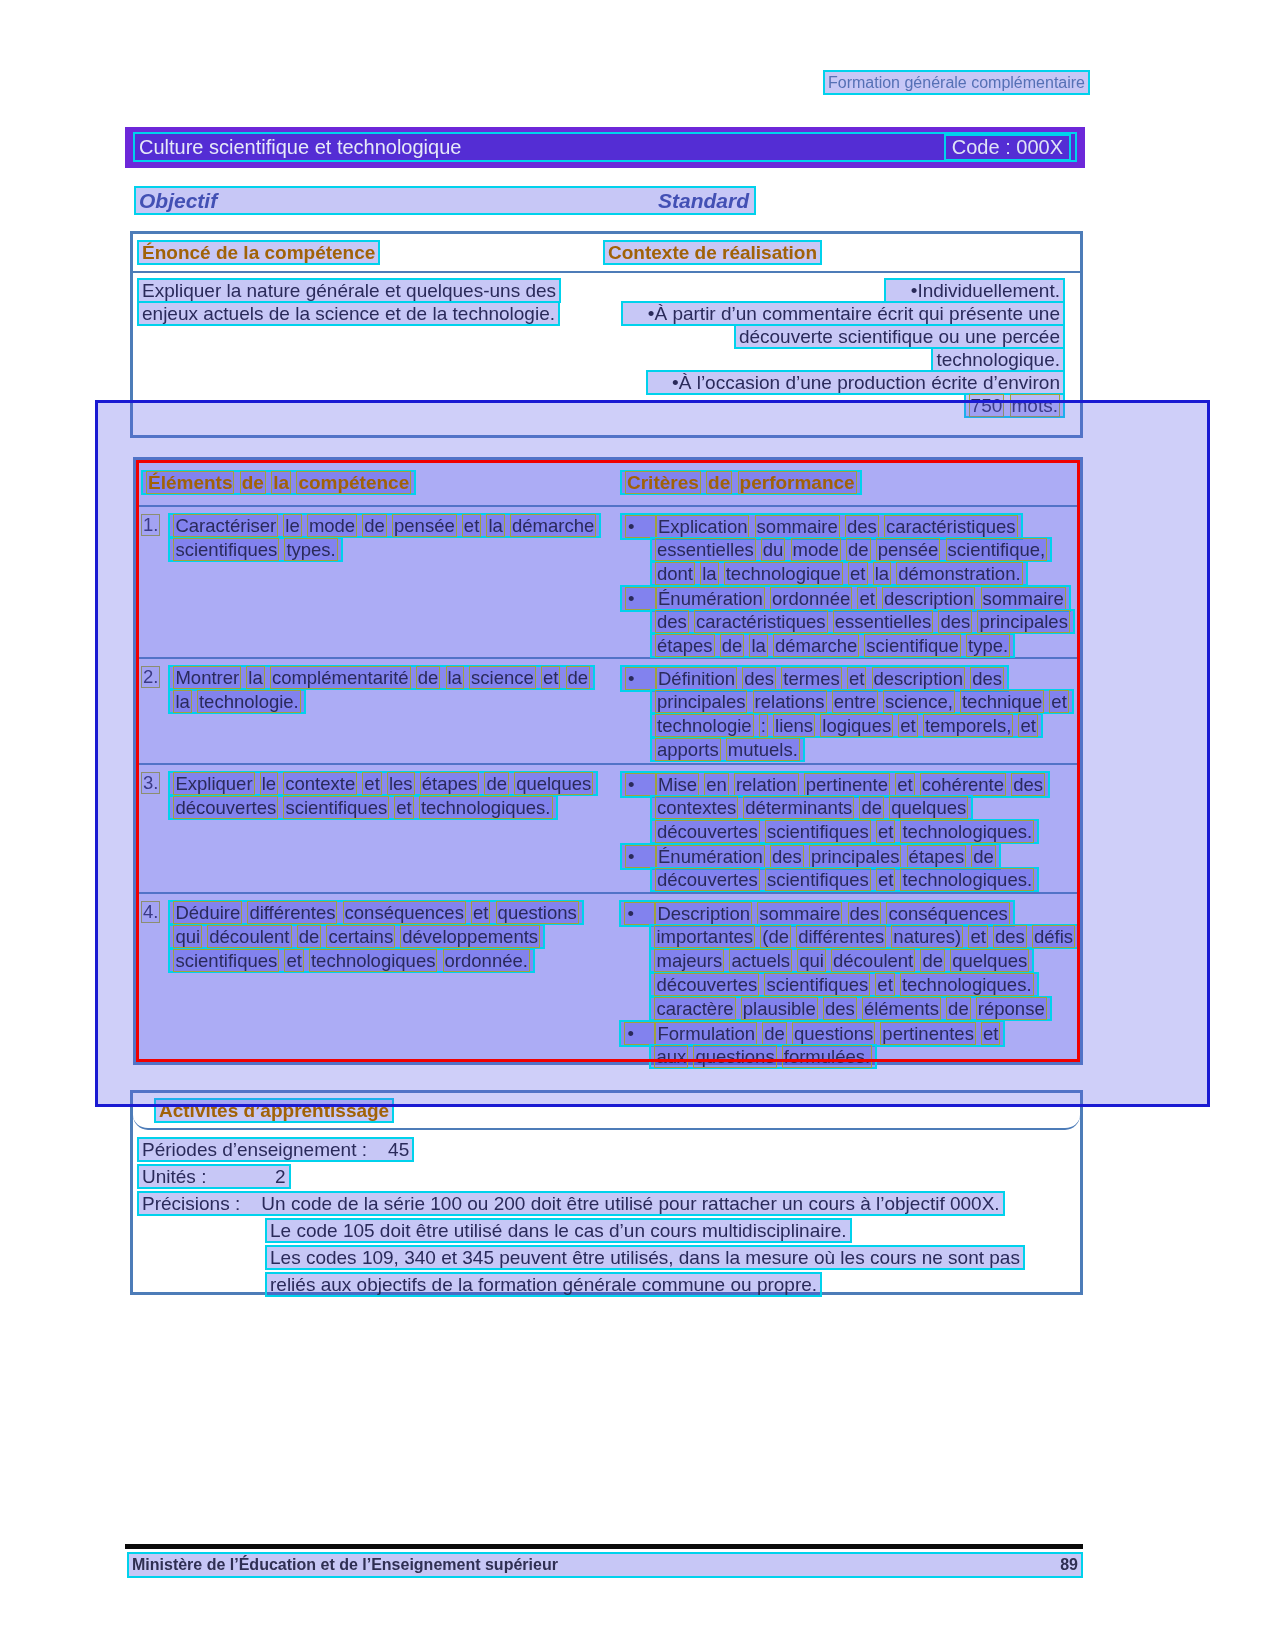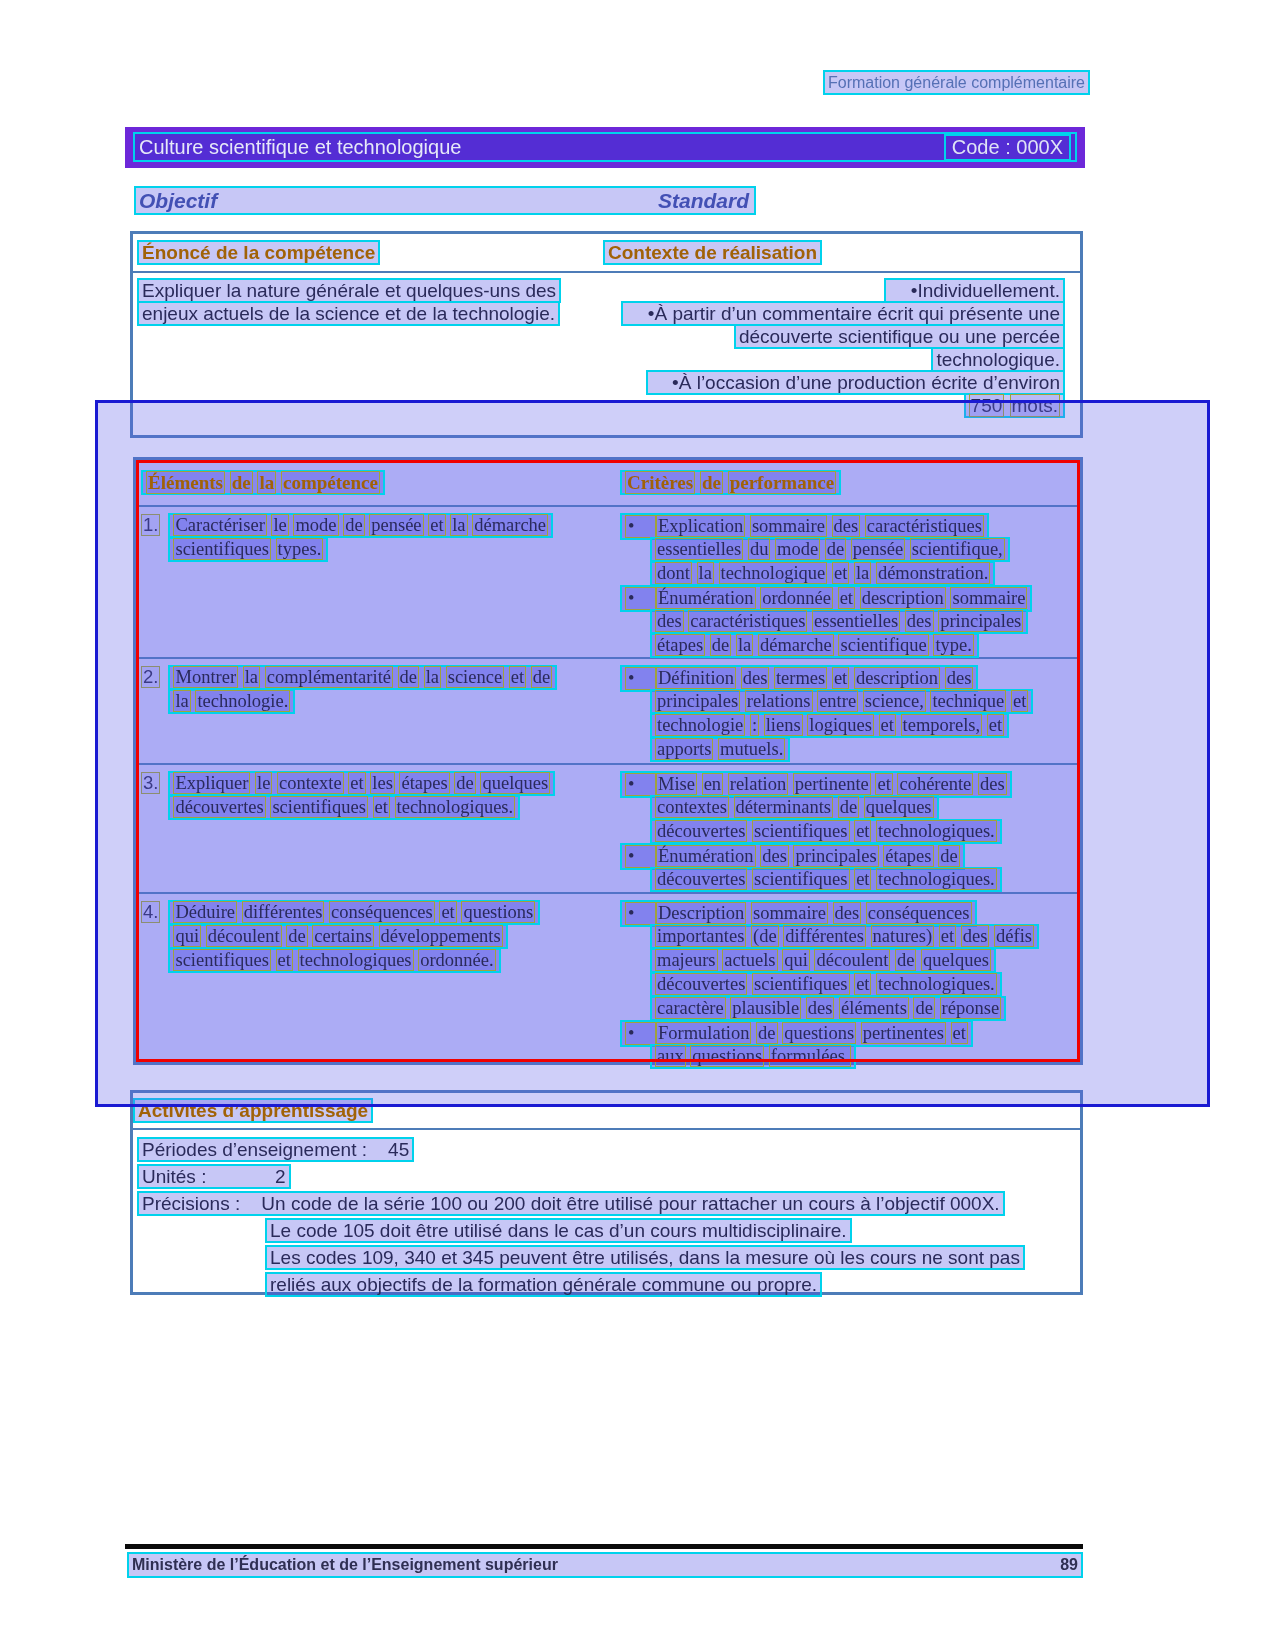--- a/index.html
+++ b/index.html
@@ -48,31 +48,31 @@
            border:3px solid #1a1ad2;background:rgba(95,95,235,0.30);box-sizing:border-box;
            z-index:30;pointer-events:none;}
 
   
   .t2{left:133px;top:457px;width:950px;height:608px;background:rgba(75,75,235,0.28);font-size:18.5px;}
   .t2 .redbox{position:absolute;left:0;top:0;right:0;bottom:0;border:3px solid #f00000;z-index:40;
               pointer-events:none;}
   .t2 .thead{height:45px;border-bottom:2px solid #4d7cb8;}
   .t2 .tcell-l{width:476px;padding-left:5px;}
   .t2 .tcell-r{padding-left:8px;}
-  .t2 .hl{position:relative;z-index:35;background:rgba(85,85,230,0.42);font-family:Liberation Serif, serif;}
+  .t2 .hl{position:relative;z-index:35;background:rgba(85,85,230,0.42);}
   .t2row{display:flex;border-bottom:2px solid #4d7cb8;box-sizing:border-box;}
   .t2row:last-child{border-bottom:none;}
   .t2 .lcell{width:476px;padding:6px 0 0 5px;box-sizing:border-box;display:flex;align-items:flex-start;}
   .t2 .rcell{flex:1;padding:6px 0 0 8px;box-sizing:border-box;}
   .t2 .num{display:inline-block;margin-top:1px;margin-right:8px;line-height:20px;}
   .cont{margin-left:30px;}
 
   
   .t3{left:130px;top:1090px;width:953px;height:205px;font-size:19px;}
-  .t3 .thead{height:35px;padding-left:0;}
+  .t3 .thead{height:35px;padding-left:21px;border-radius:15px;}
   .t3 .tbody{padding:7px 0 0 4px;}
   .t3 .line{height:27px;}
   .t3 .more{margin-left:128px;}
 
   
   .footer-rule{position:absolute;left:125px;top:1544px;width:958px;height:5px;background:#0a0a0a;}
   .footer{position:absolute;left:127px;top:1552px;width:956px;}
   .footer .hl{width:100%;display:flex;justify-content:space-between;box-sizing:border-box;
               font-size:16px;font-weight:bold;color:#2f2f52;line-height:22px;}
 </style>

